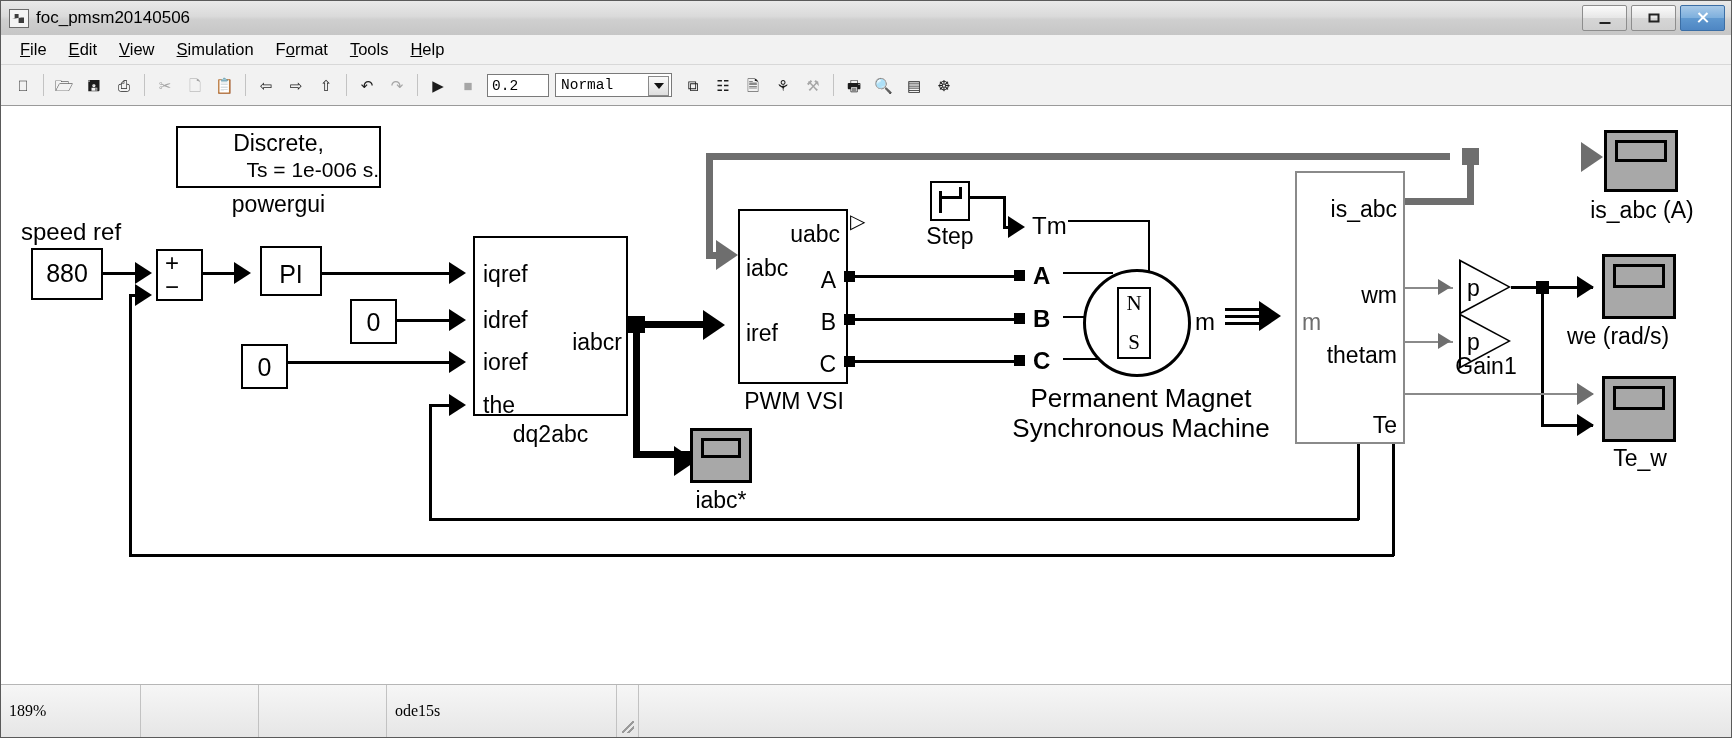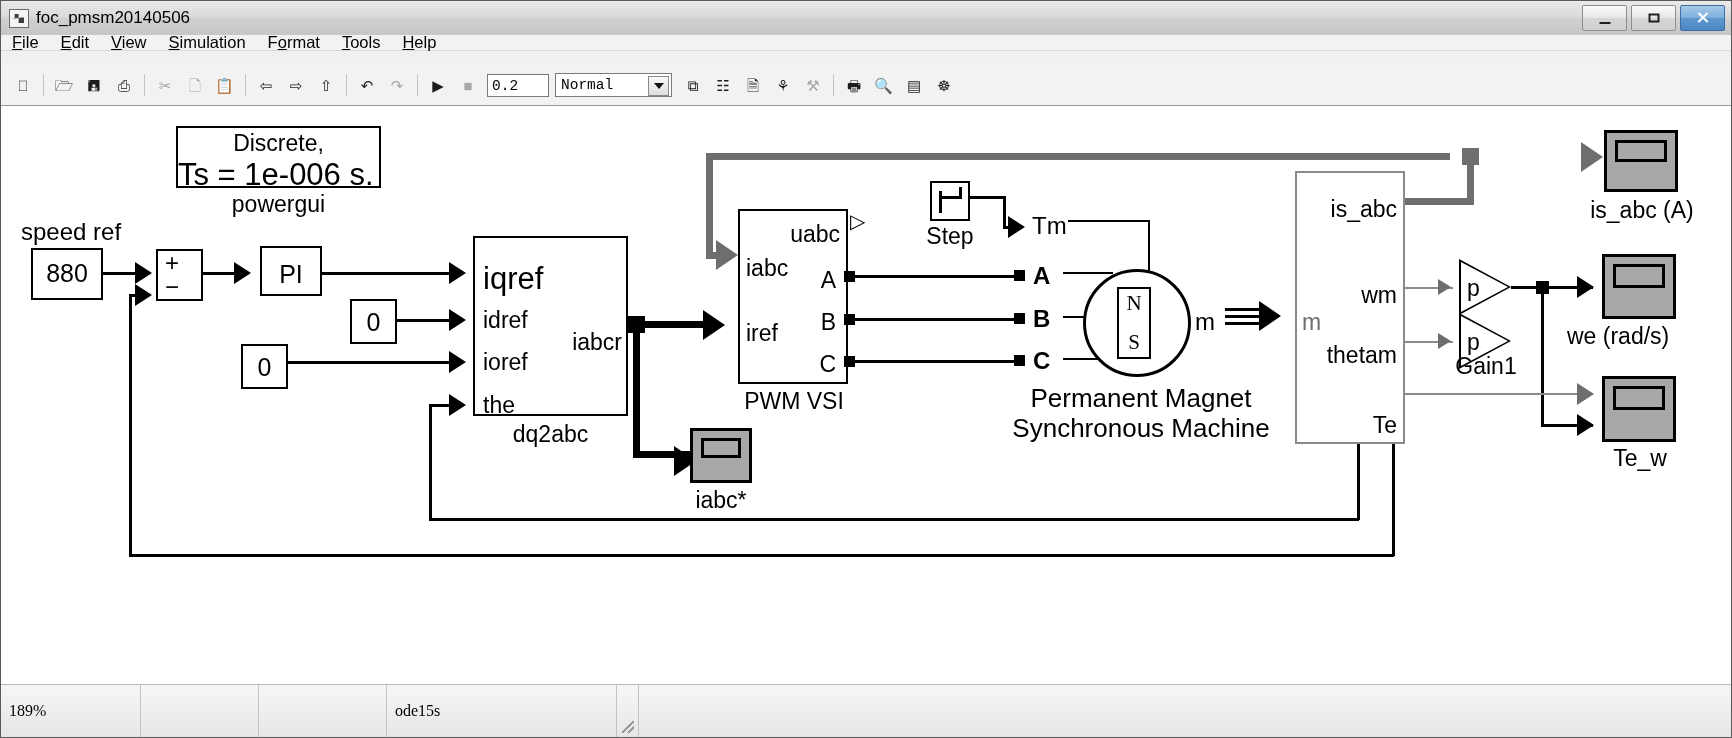--- a/index.html
+++ b/index.html
@@ -73,25 +73,25 @@
   .mk.cls:before, .mk.cls:after {
     content: ""; position: absolute; left: 0; top: 5px;
     width: 13px; height: 2.4px; background: #fff;
   }
   .mk.cls:before { transform: rotate(45deg); }
   .mk.cls:after { transform: rotate(-45deg); }
 
   
   .menubar {
     position: absolute; left: 0; top: 34px;
-    width: 1730px; height: 16px;
+    width: 1730px; height: 30px;
     background: #f2f2f2;
     border-bottom: 1px solid #d8d8d8;
     display: flex; align-items: center;
-    padding-left: 0; box-sizing: border-box;
+    padding-left: 8px; box-sizing: border-box;
   }
   .menu-item {
     font-size: 16.5px; color: #000;
     padding: 2px 11px;
     white-space: nowrap;
     cursor: default;
   }
   .menu-item .u { text-decoration: underline; }
 
   
@@ -389,21 +389,21 @@
     <div class="tb-btn">🔍</div>
     <div class="tb-btn">▤</div>
     <div class="tb-btn">☸</div>
   </div>
 
   <div class="canvas">
     <div class="canvas-inner">
 
       <div class="blk" style="left:175px; top:20px; width:205px; height:62px;">
         <div class="lbl" style="left:0; top:3px; width:100%; text-align:center; font-size:23px;">Discrete,</div>
-        <div class="lbl" style="left:0; top:30px; width:100%; text-align:left; font-size:31px;">Ts = 1e-006 s.</div>
+        <div class="lbl" style="left:0; top:30px; width:100%; text-align:right; font-size:21px;">Ts = 1e-006 s.</div>
       </div>
       <div class="lbl" style="left:175px; top:86px; width:205px; text-align:center; font-size:23px;">powergui</div>
 
       <div class="lbl" style="left:20px; top:113px; font-size:24px;">speed ref</div>
       <div class="blk" style="left:30px; top:142px; width:72px; height:52px;">
         <div class="lbl" style="left:0; top:9px; width:100%; text-align:center; font-size:25px;">880</div>
       </div>
 
       <div class="wire h" style="left:102px; top:166px; width:35px;"></div>
       <div class="arrow-r" style="left:134px; top:156px;"></div>
@@ -441,21 +441,21 @@
       <div class="wire h" style="left:287px; top:255px; width:164px;"></div>
       <div class="arrow-r" style="left:448px; top:245px;"></div>
 
       <div class="arrow-r" style="left:448px; top:288px;"></div>
       <div class="wire h" style="left:428px; top:298px; width:26px;"></div>
       <div class="wire v" style="left:428px; top:298px; height:116px;"></div>
       <div class="wire h" style="left:428px; top:412px; width:930px;"></div>
       <div class="wire v" style="left:1356px; top:245px; height:169px;"></div>
 
       <div class="blk" style="left:472px; top:130px; width:155px; height:180px;">
-        <div class="lbl" style="left:8px; top:24px; font-size:31px;">iqref</div>
+        <div class="lbl" style="left:8px; top:24px; font-size:23px;">iqref</div>
         <div class="lbl" style="left:8px; top:70px; font-size:23px;">idref</div>
         <div class="lbl" style="left:8px; top:112px; font-size:23px;">ioref</div>
         <div class="lbl" style="left:8px; top:155px; font-size:23px;">the</div>
         <div class="lbl" style="right:4px; top:92px; font-size:23px;">iabcr</div>
       </div>
       <div class="lbl" style="left:472px; top:316px; width:155px; text-align:center; font-size:23px;">dq2abc</div>
 
       <div class="wire thick h" style="left:627px; top:215px; width:80px;"></div>
       <div class="arrow-r big" style="left:702px; top:204px;"></div>
       <div class="wire thick v" style="left:632px; top:215px; height:137px;"></div>

